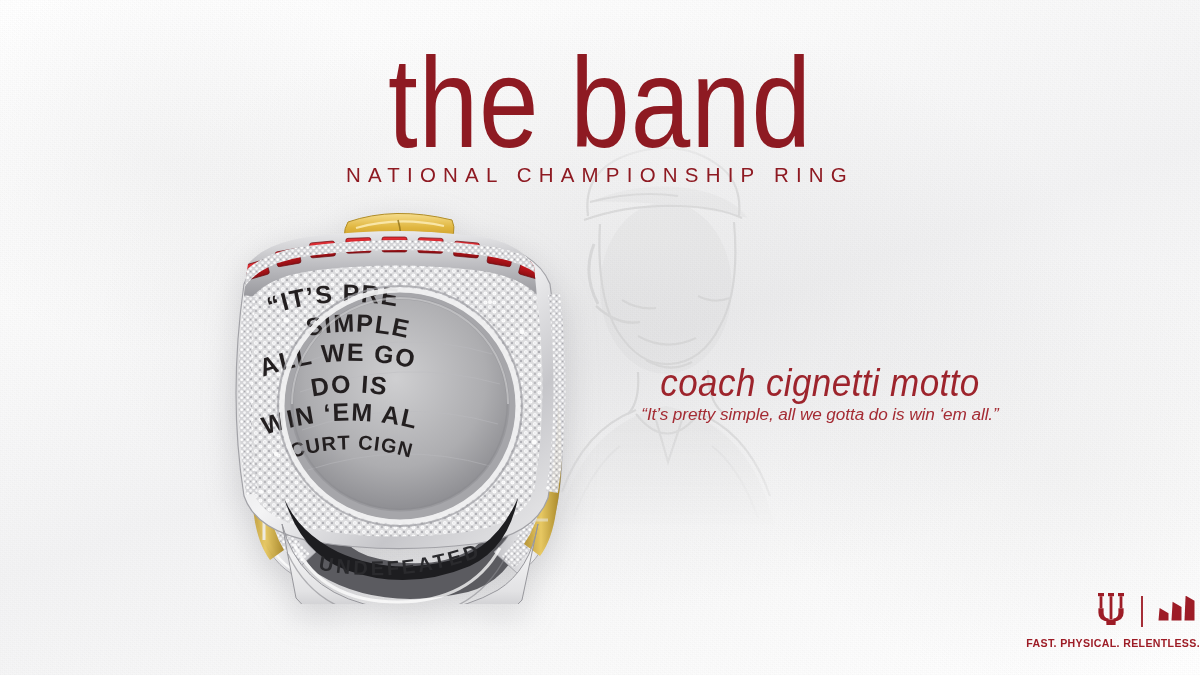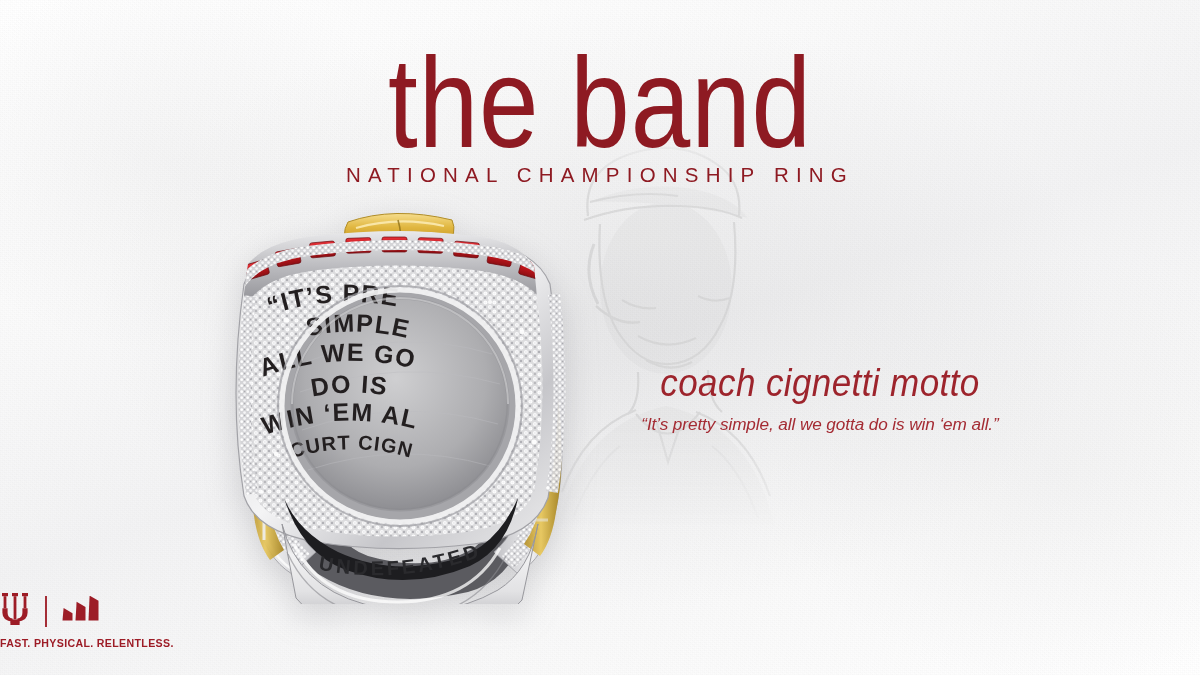--- a/index.html
+++ b/index.html
@@ -88,34 +88,34 @@
     display:block;
     font-size:35px;
     font-weight:300;
     line-height:1.08;
     letter-spacing:.4px;
     color:#9d242c;
     transform:scaleY(1.1);
   }
   .motto .motto-quote{
     display:block;
-    margin-top:12px;
+    margin-top:2px;
     font-size:17.2px;
     font-weight:400;
     letter-spacing:-.1px;
     color:#a42b33;
   }
 
   
   .footer{
     position:absolute;
     left:0; right:0; bottom:26px;
     display:flex;
     flex-direction:column;
-    align-items:flex-start;
+    align-items:flex-end;
     gap:9px;
     z-index:6;
   }
   .marks{
     display:flex; align-items:center; gap:15px;
     height:34px;
   }
   .marks .divider{
     width:1.6px; height:31px;
     background:#9d1c26;

